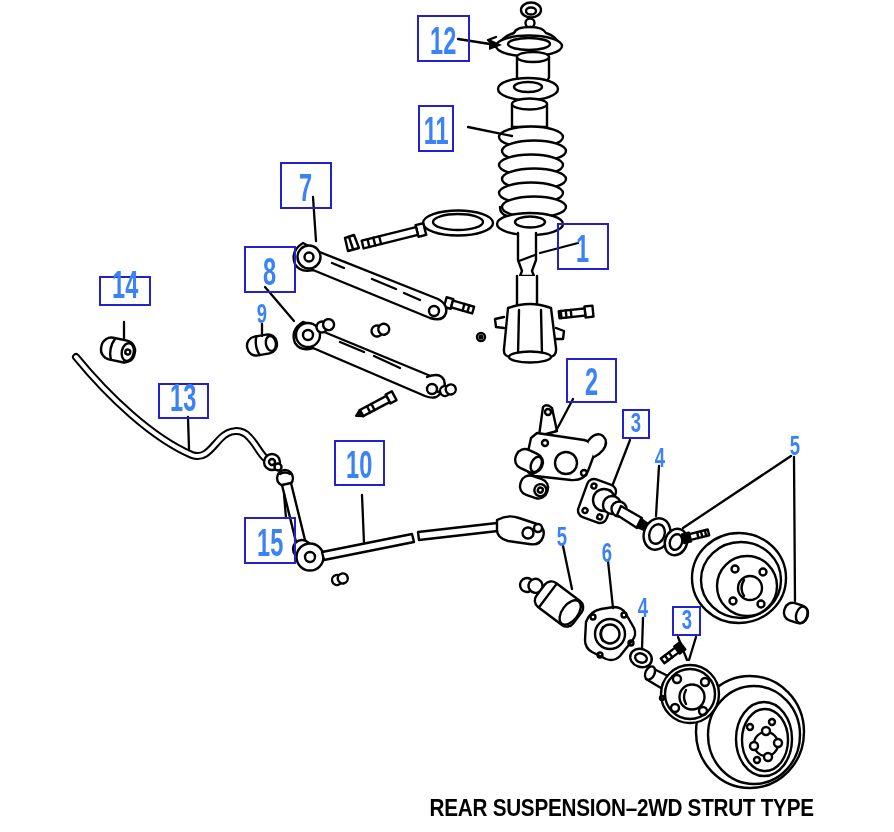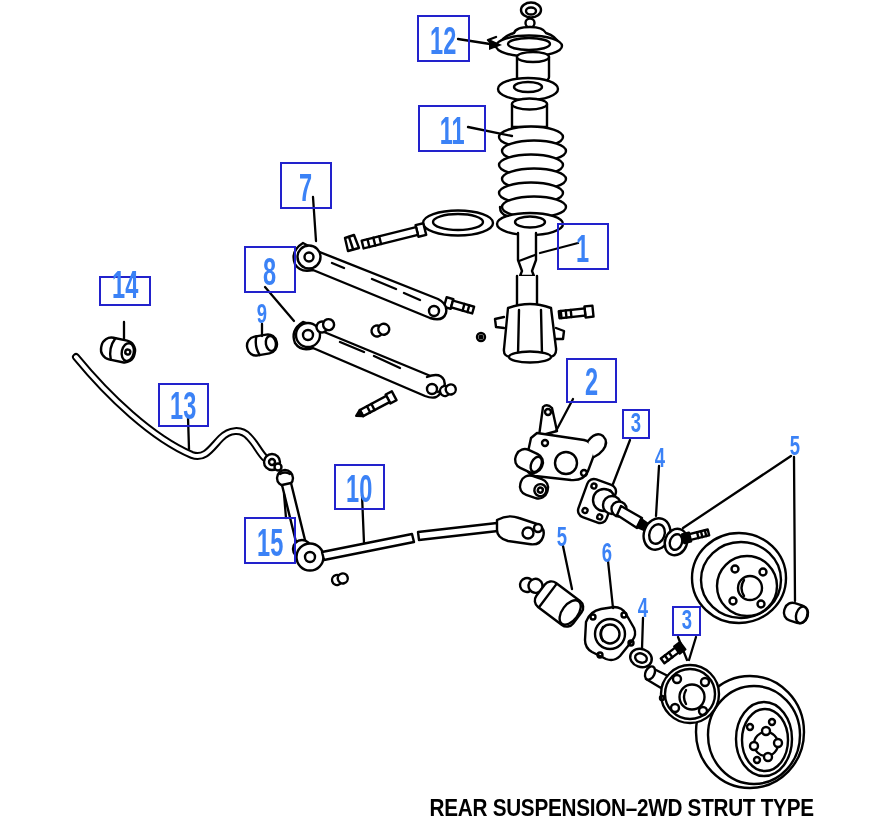--- a/index.html
+++ b/index.html
@@ -333,54 +333,54 @@
     <line x1="643" y1="618" x2="642" y2="649"></line>
     <line x1="678" y1="637" x2="687" y2="660"></line>
     <line x1="696" y1="637" x2="689" y2="660"></line>
   </g>
  </g>
 </svg>
 
 <div class="callout boxed" style="left:417px;top:15px;width:53px;height:47px">
       <span>12</span>
     </div>
-<div class="callout boxed" style="left:418px;top:105px;width:68px;height:47px">
+<div class="callout boxed" style="left:418px;top:105px;width:36px;height:47px">
       <span>11</span>
     </div>
 <div class="callout boxed" style="left:557px;top:223px;width:52px;height:47px">
       <span>1</span>
     </div>
 <div class="callout boxed" style="left:280px;top:162px;width:52px;height:47px">
       <span>7</span>
     </div>
 <div class="callout boxed" style="left:244px;top:246px;width:52px;height:47px">
       <span>8</span>
     </div>
 <div class="callout plain" style="left:248px;top:298px;width:28px;height:30px">
       <span>9</span>
     </div>
 <div class="callout boxed" style="left:99px;top:276px;width:52px;height:30px">
       <span>14</span>
     </div>
-<div class="callout boxed" style="left:158px;top:383px;width:51px;height:44px">
+<div class="callout boxed" style="left:158px;top:383px;width:51px;height:36px">
       <span>13</span>
     </div>
 <div class="callout boxed" style="left:566px;top:358px;width:51px;height:45px">
       <span>2</span>
     </div>
 <div class="callout boxed sm" style="left:622px;top:409px;width:28px;height:30px">
       <span>3</span>
     </div>
 <div class="callout plain" style="left:646px;top:442px;width:28px;height:30px">
       <span>4</span>
     </div>
 <div class="callout plain" style="left:781px;top:430px;width:28px;height:30px">
       <span>5</span>
     </div>
-<div class="callout boxed" style="left:334px;top:464px;width:51px;height:46px">
+<div class="callout boxed" style="left:334px;top:440px;width:51px;height:46px">
       <span>10</span>
     </div>
 <div class="callout boxed" style="left:244px;top:517px;width:52px;height:47px">
       <span>15</span>
     </div>
 <div class="callout plain" style="left:548px;top:521px;width:28px;height:30px">
       <span>5</span>
     </div>
 <div class="callout plain" style="left:593px;top:537px;width:28px;height:30px">
       <span>6</span>

